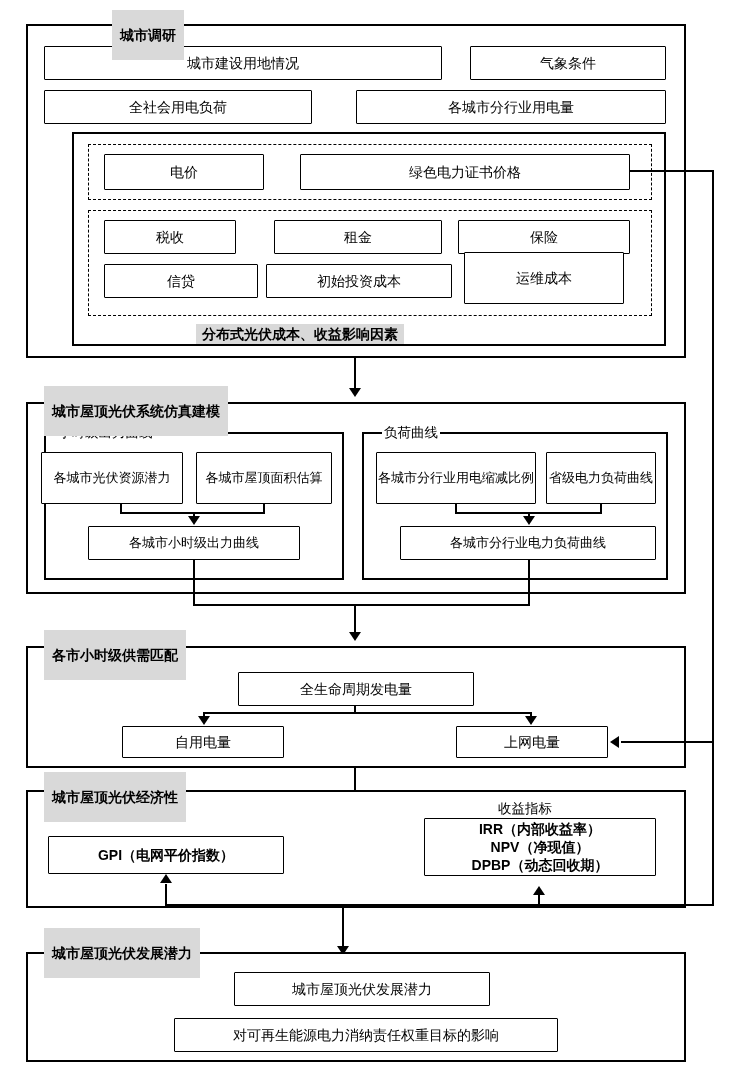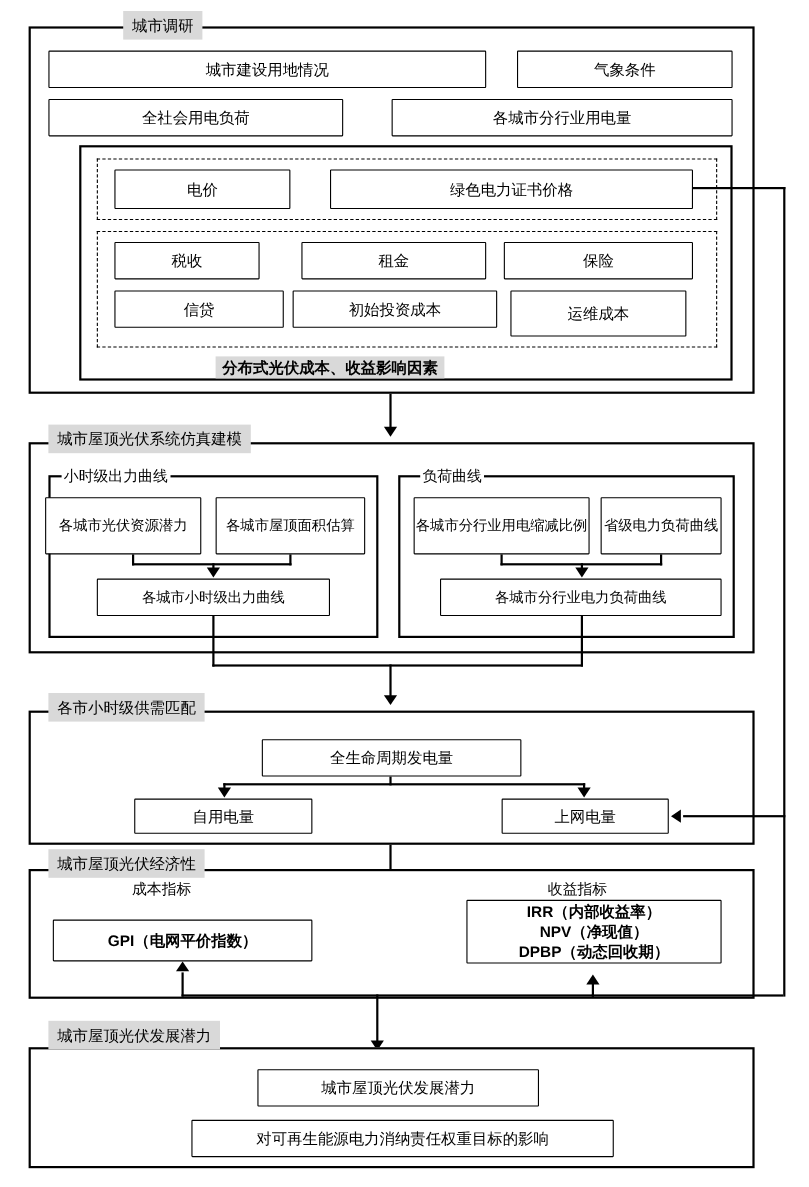--- a/index.html
+++ b/index.html
@@ -14,24 +14,24 @@
   #page {
     position: relative;
     width: 735px;
     height: 1079px;
     overflow: hidden;
     background: #fff;
   }
   .sec-title {
     position: absolute;
     background: #d9d9d9;
-    font-weight: normal;
+    font-weight: bold;
     font-size: 14px;
     line-height: 20px;
-    padding: 3px 8px;
+    padding: 15px 8px;
     white-space: nowrap;
     z-index: 5;
   }
   .panel {
     position: absolute;
     border: 2px solid #000;
     background: #fff;
     box-sizing: border-box;
   }
   .inner-solid {
@@ -129,21 +129,21 @@
   <div class="dashed" style="left:88px; top:144px; width:564px; height:56px;"></div>
   <div class="box" style="left:104px; top:154px; width:160px; height:36px;">电价</div>
   <div class="box" style="left:300px; top:154px; width:330px; height:36px;">绿色电力证书价格</div>
 
   <div class="dashed" style="left:88px; top:210px; width:564px; height:106px;"></div>
   <div class="box" style="left:104px; top:220px; width:132px; height:34px;">税收</div>
   <div class="box" style="left:274px; top:220px; width:168px; height:34px;">租金</div>
   <div class="box" style="left:458px; top:220px; width:172px; height:34px;">保险</div>
   <div class="box" style="left:104px; top:264px; width:154px; height:34px;">信贷</div>
   <div class="box" style="left:266px; top:264px; width:186px; height:34px;">初始投资成本</div>
-  <div class="box" style="left:464px; top:264px; width:160px; height:42px;">运维成本</div>
+  <div class="box" style="left:464px; top:252px; width:160px; height:52px;">运维成本</div>
 
   <div class="caption" style="left:196px; top:324px;">分布式光伏成本、收益影响因素</div>
 
   <div class="line vline" style="left:354px; top:358px; height:34px;"></div>
   <div class="arrow-down" style="left:349px; top:388px;"></div>
 
   <div class="sec-title" style="left:44px; top:386px;">城市屋顶光伏系统仿真建模</div>
   <div class="panel" style="left:26px; top:402px; width:660px; height:192px;"></div>
 
   <div class="inner-solid" style="left:44px; top:432px; width:300px; height:148px;"></div>

